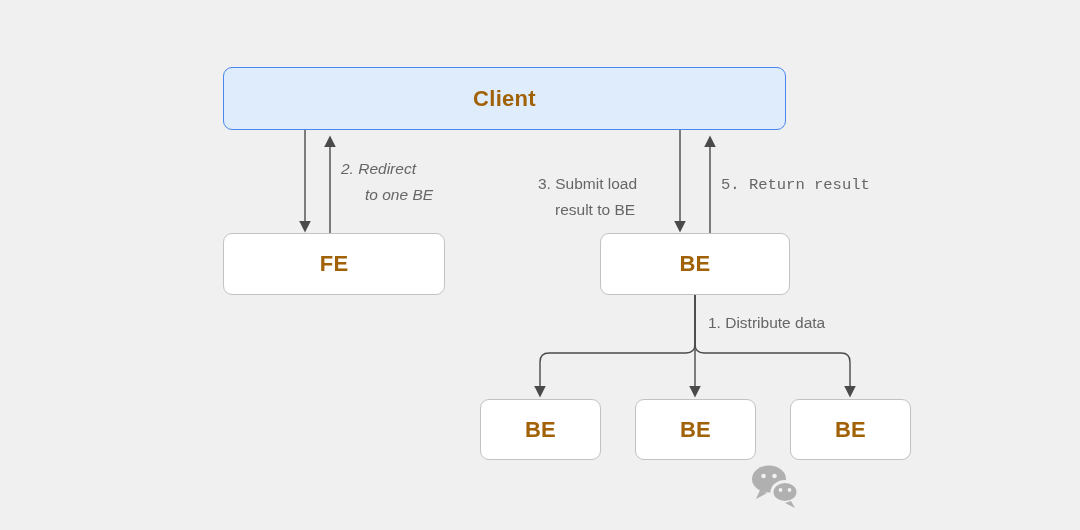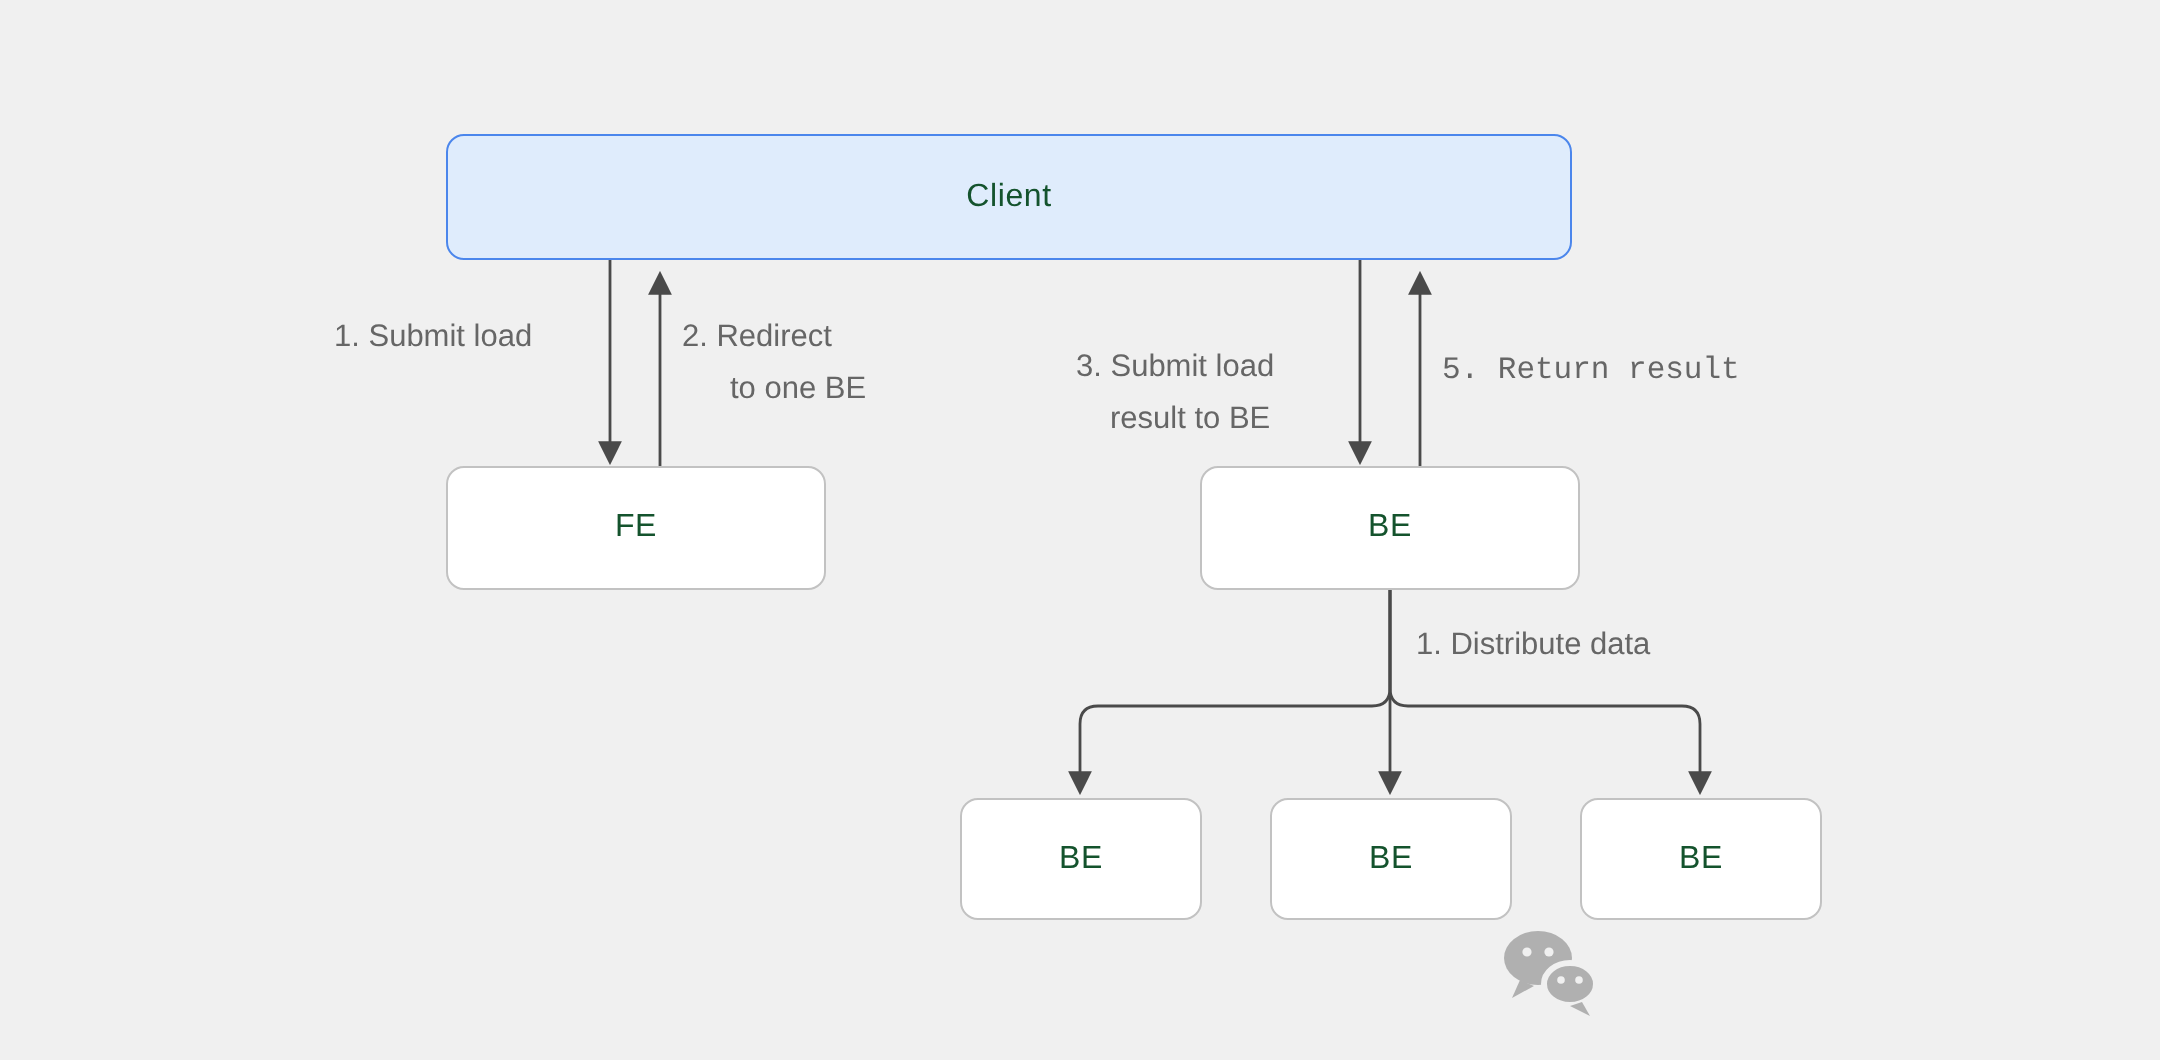--- a/index.html
+++ b/index.html
@@ -24,23 +24,23 @@
   }
   .node {
     position: absolute;
     display: flex;
     align-items: center;
     justify-content: center;
     background: #ffffff;
     border: 1px solid #c2c2c2;
     border-radius: 9px;
     box-sizing: border-box;
-    font-size: 16px;
-    font-weight: 400;
-    color: #14532d;
+    font-size: 22px;
+    font-weight: 700;
+    color: #a16207;
     letter-spacing: 0.3px;
   }
   .node.client {
     background: #dfecfc;
     border: 1.5px solid #4b86ec;
   }
   .edge-label {
     position: absolute;
     font-size: 15.5px;
     line-height: 26px;
@@ -81,45 +81,44 @@
       <path d="M695,295 L695,394" marker-end="url(#arrow)"></path>
       <path d="M695,295 L695,344 Q695,353 686,353 L549,353 Q540,353 540,362 L540,394" marker-end="url(#arrow)"></path>
       <path d="M695,295 L695,344 Q695,353 704,353 L841,353 Q850,353 850,362 L850,394" marker-end="url(#arrow)"></path>
     </g>
   </svg>
 
   <div class="node client" style="left:223px; top:67px; width:563px; height:63px;">
     <span>Client</span>
   </div>
 
-  <div class="node" style="left:223px; top:233px; width:190px; height:62px;">
+  <div class="node" style="left:223px; top:233px; width:222px; height:62px;">
     <span>FE</span>
   </div>
 
   <div class="node" style="left:600px; top:233px; width:190px; height:62px;">
     <span>BE</span>
   </div>
 
   <div class="node" style="left:480px; top:399px; width:121px; height:61px;">
     <span>BE</span>
   </div>
 
   <div class="node" style="left:635px; top:399px; width:121px; height:61px;">
     <span>BE</span>
   </div>
 
   <div class="node" style="left:790px; top:399px; width:121px; height:61px;">
     <span>BE</span>
   </div>
 
   <div class="edge-label" style="left:167px; top:156px;">
-    <div>1. Submit load</div>
   </div>
 
-  <div class="edge-label" style="left:341px; top:156px;">
+  <div class="edge-label" style="left:341px; top:156px;font-style:italic;">
     <div>2. Redirect</div>
     <div class="indent-md">to one BE</div>
   </div>
 
   <div class="edge-label" style="left:538px; top:156px;margin-top:15px;">
     <div>3. Submit load</div>
     <div class="indent-sm">result to BE</div>
   </div>
 
   <div class="edge-label" style="left:721px; top:172px;font-family:Liberation Mono, monospace;">

